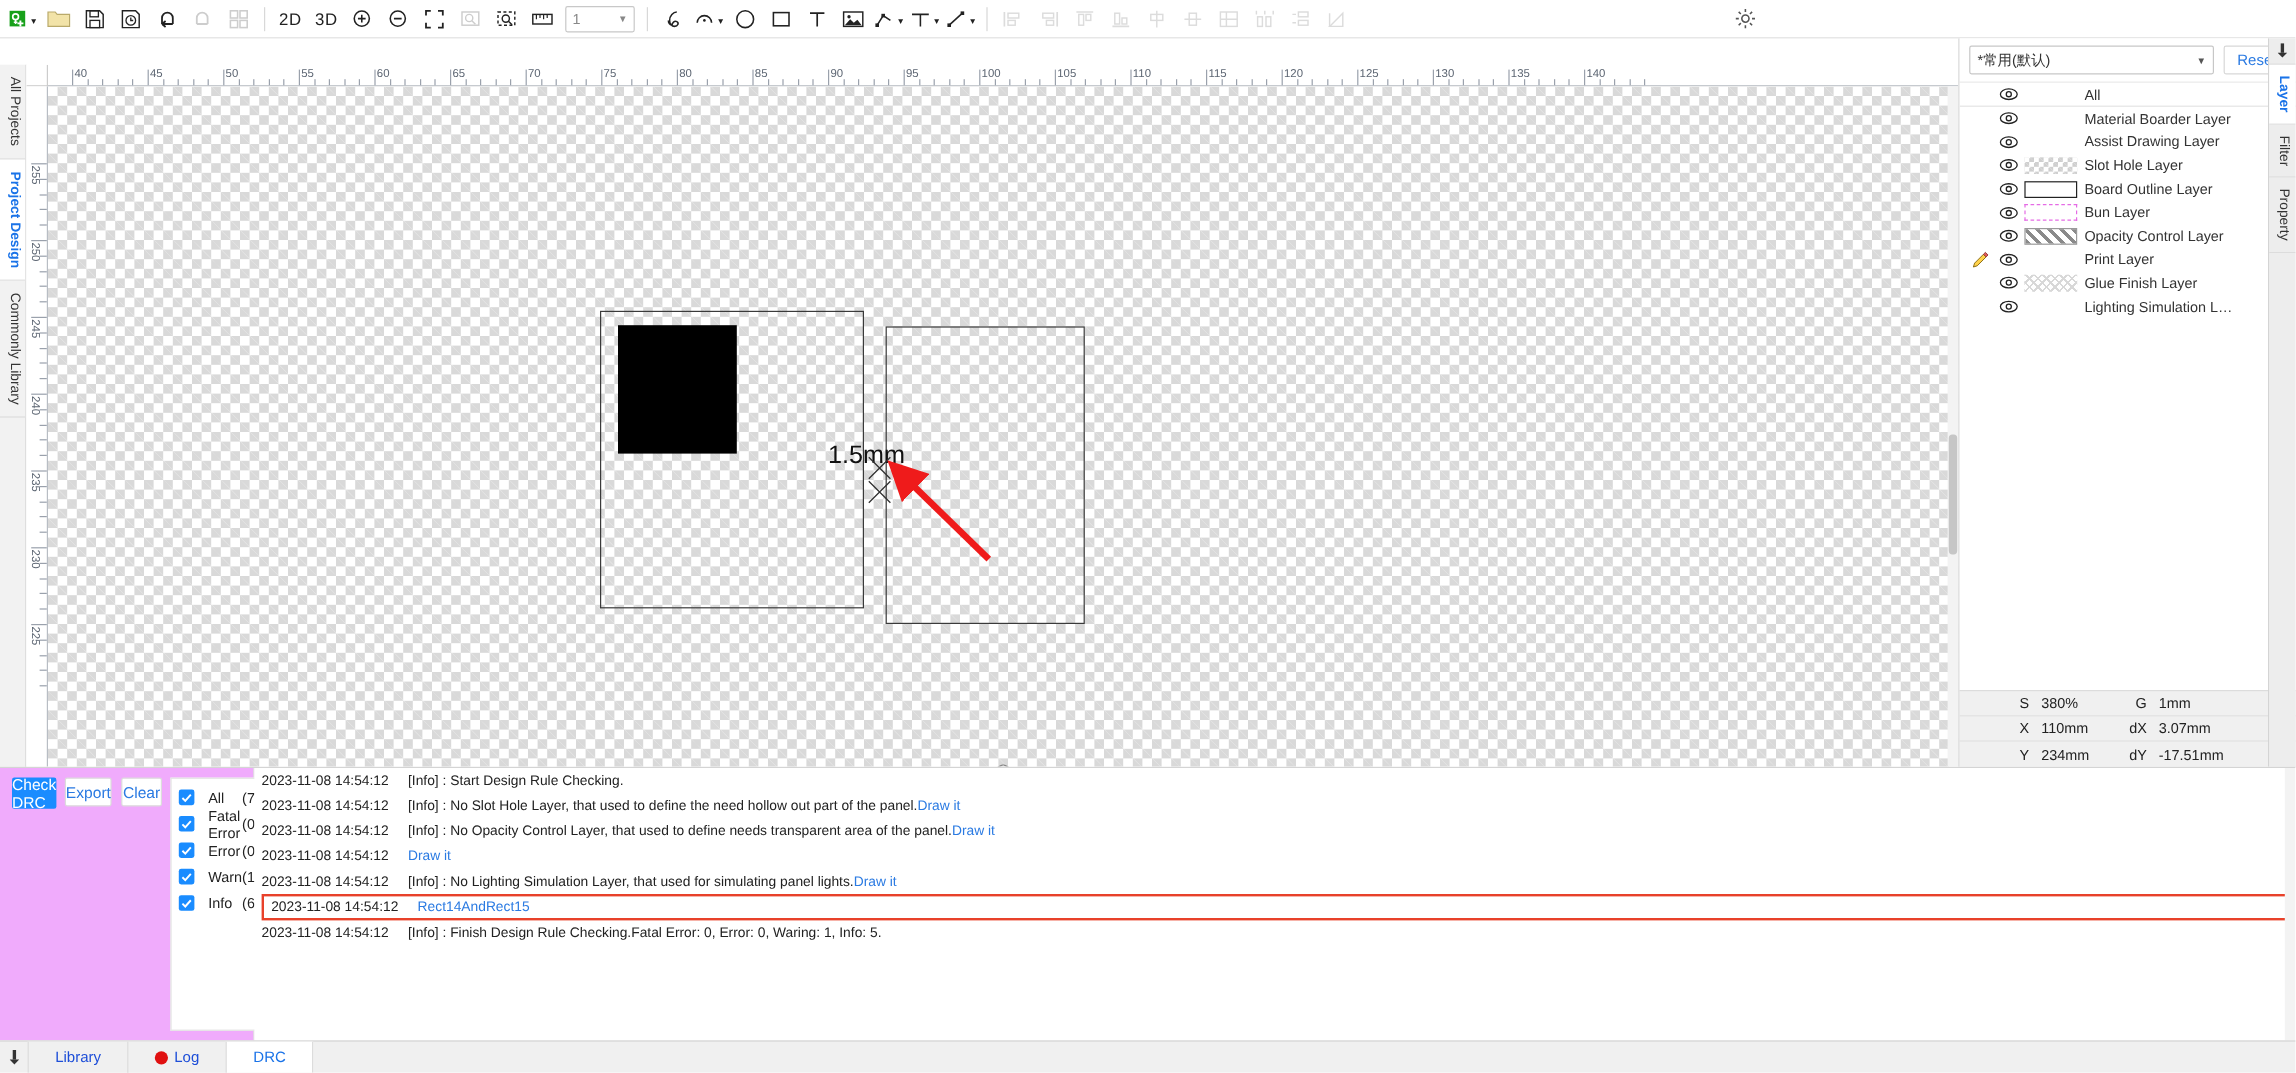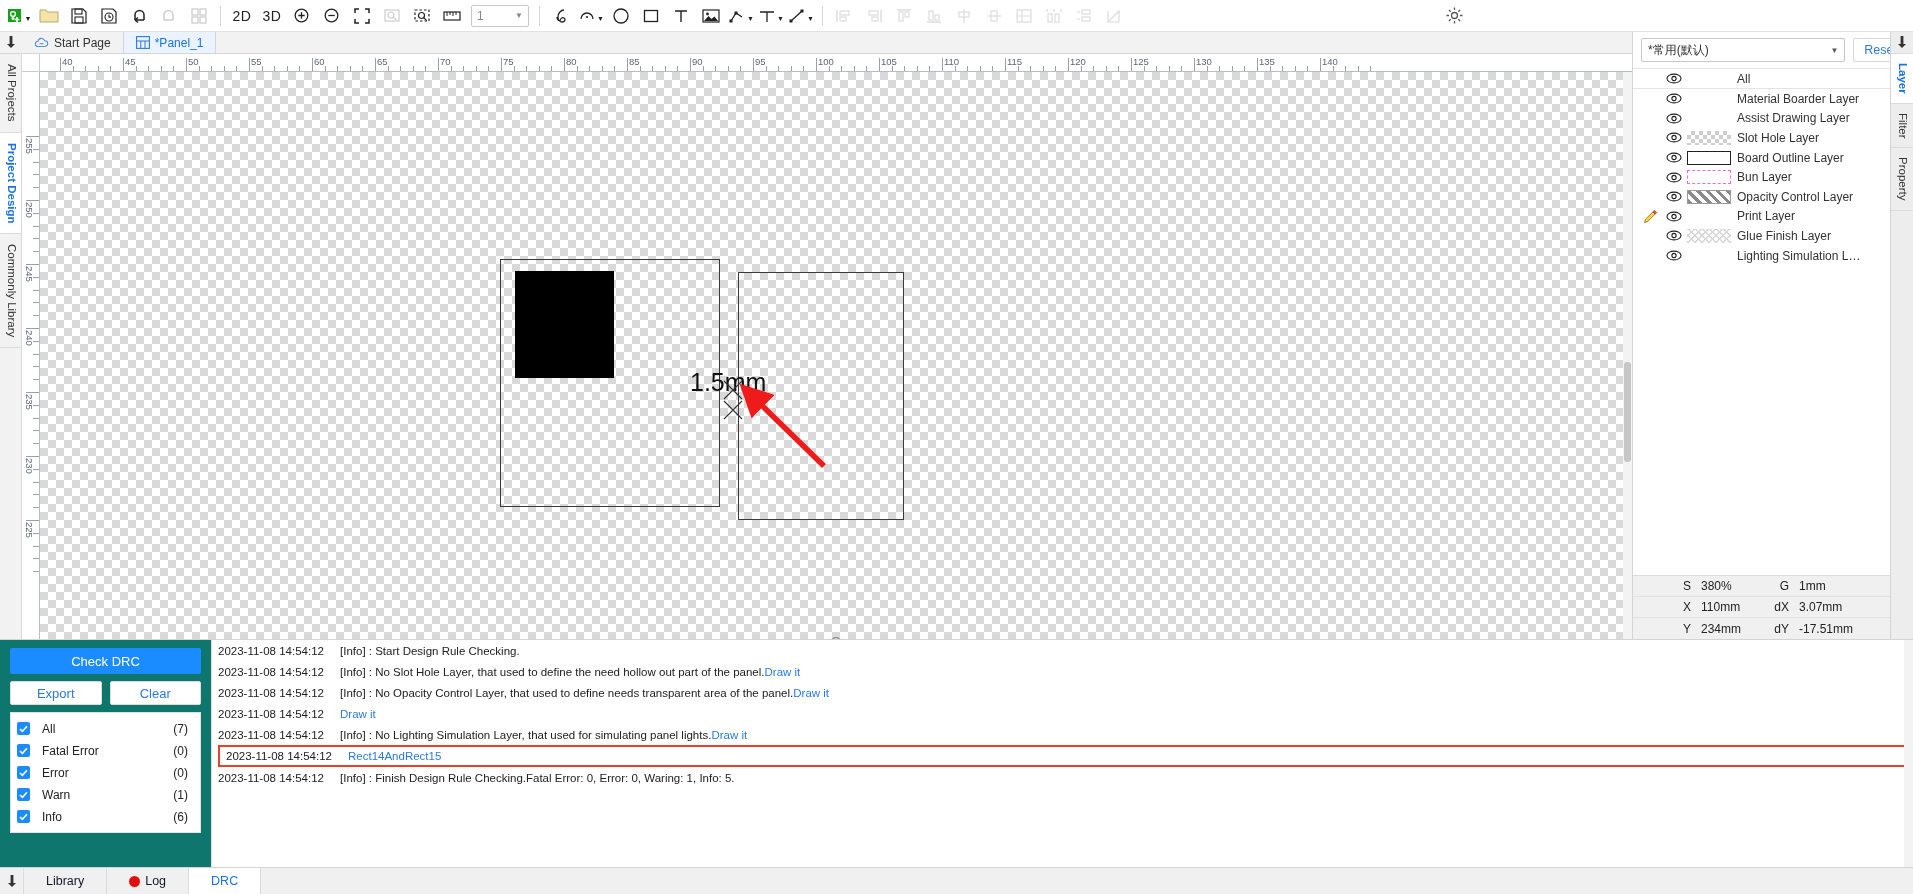--- a/index.html
+++ b/index.html
@@ -108,21 +108,21 @@
       linear-gradient(45deg, #d9d9d9 25%, transparent 25%, transparent 75%, #d9d9d9 75%);
     background-size: 16px 16px;
     background-position: 0 0, 8px 8px;
     overflow: hidden;
   }
   .board {
     position: absolute; border: 1px solid #3a3a3a; background: transparent;
   }
   .blackrect { position: absolute; background: #000; }
   .dimtext {
-    position: absolute; font-size: 25px; color: #111;
+    position: absolute; font-size: 21px; color: #111;
     font-family: "Liberation Sans", sans-serif;
   }
   .gapmark { position: absolute; }
   .scrollbar-v {
     position: absolute; right: 0; top: 18px; bottom: 0; width: 9px;
     background: #f3f3f3;
   }
   .scrollbar-v .thumb {
     position: absolute; left: 1px; width: 7px; background: #c6c6c6;
     border-radius: 3px;
@@ -220,21 +220,21 @@
                  border-left: none; }
   .rr-fill { flex: 1; background: #ededed; }
 
   
   .drcpanel {
     position: absolute; top: 639px; left: 0; width: 1913px; height: 228px;
     background: #fff; border-top: 1px solid #d4d4d4; display: flex;
   }
   .drcleft {
     width: 212px; padding: 8px 10px; border-right: 1px solid #e0e0e0;
-    display: flex; flex-direction: column; gap: 7px; background: #0f766e;
+    display: flex; flex-direction: row; gap: 7px; background: #f0abfc;
   }
   .btn-check {
     height: 26px; background: #1a8cff; color: #fff; border: none; border-radius: 2px;
     font-size: 13px; cursor: pointer; display: flex; align-items: center;
     justify-content: center; font-family: "Liberation Sans", sans-serif;
   }
   .btn-row { display: flex; gap: 8px; }
   .btn-sec {
     flex: 1; height: 24px; background: #fff; border: 1px solid #dcdcdc;
     color: #2a7ae2; border-radius: 2px; font-size: 13px; cursor: pointer;
@@ -278,21 +278,21 @@
     background: #f0f0f0; border-top: 1px solid #d4d4d4; display: flex;
     align-items: stretch;
   }
   .bb-pin {
     width: 24px; display: flex; align-items: center; justify-content: center;
     cursor: pointer; font-size: 10px; color: #333;
   }
   .btab {
     display: flex; align-items: center; gap: 5px; padding: 0 22px;
     border-left: 1px solid #dcdcdc; border-right: 1px solid #dcdcdc;
-    font-size: 12.5px; cursor: pointer; color: #0f172a; background: #f0f0f0;
+    font-size: 12.5px; cursor: pointer; color: #1d4ed8; background: #f0f0f0;
     margin-left: -1px;
   }
   .btab.active { background: #fff; color: #1a73e8; }
   .dot-red { width: 11px; height: 11px; border-radius: 50%; background: #e01010; }
   .bb-fill { flex: 1; }
 </style>
 </head>
 <body>
 
 <div id="app">
@@ -521,46 +521,20 @@
     </div>
     <div class="tb-spacer"></div>
     <div class="tb-btn" style="margin-right:440px;">
       <svg width="19" height="19" viewBox="0 0 19 19">
           <circle cx="9.5" cy="9.5" r="3" fill="none" stroke="#555" stroke-width="1.3"></circle>
           <path d="M9.5 1.5v2.5M9.5 15v2.5M1.5 9.5h2.5M15 9.5h2.5M3.9 3.9l1.8 1.8M13.3 13.3l1.8 1.8M15.1 3.9l-1.8 1.8M5.7 13.3l-1.8 1.8" stroke="#555" stroke-width="1.3"></path>
         </svg>
     </div>
   </div>
 
-  <div class="tabstrip">
-    <div class="pin-btn">
-      <svg width="8" height="13" viewBox="0 0 8 13">
-          <rect x="2.6" y="0" width="2.8" height="8" fill="#333"></rect>
-          <path d="M0 8h8l-4 4z" fill="#333"></path>
-        </svg>
-    </div>
-    <div class="tab">
-      <span class="ticon">
-        <svg width="15" height="12" viewBox="0 0 15 12">
-            <path d="M4 9.5a2.6 2.6 0 0 1 0-5.2 3.4 3.4 0 0 1 6.6-.6 2.9 2.9 0 0 1 .4 5.8z" fill="none" stroke="#5b8fd6" stroke-width="1.1"></path>
-            <path d="M5.5 6.7h4" stroke="#5b8fd6" stroke-width="1.1"></path>
-          </svg>
-      </span>
-      <span>Start Page</span>
-    </div>
-    <div class="tab active">
-      <span class="ticon">
-        <svg width="14" height="13" viewBox="0 0 14 13">
-            <rect x="0.6" y="0.6" width="12.8" height="11.8" fill="none" stroke="#2a7ae2" stroke-width="1.1"></rect>
-            <path d="M0.6 5h12.8M4.8 5v7.4M9 5v7.4" stroke="#2a7ae2" stroke-width="1"></path>
-          </svg>
-      </span>
-      <span>*Panel_1</span>
-    </div>
-  </div>
 
   <div class="leftrail">
     <div class="vtab">All Projects</div>
     <div class="vtab active">Project Design</div>
     <div class="vtab">Commonly Library</div>
     <div class="leftrail-scroll"></div>
   </div>
 
   <div class="canvaswrap">
     <div class="ruler-corner"></div>

